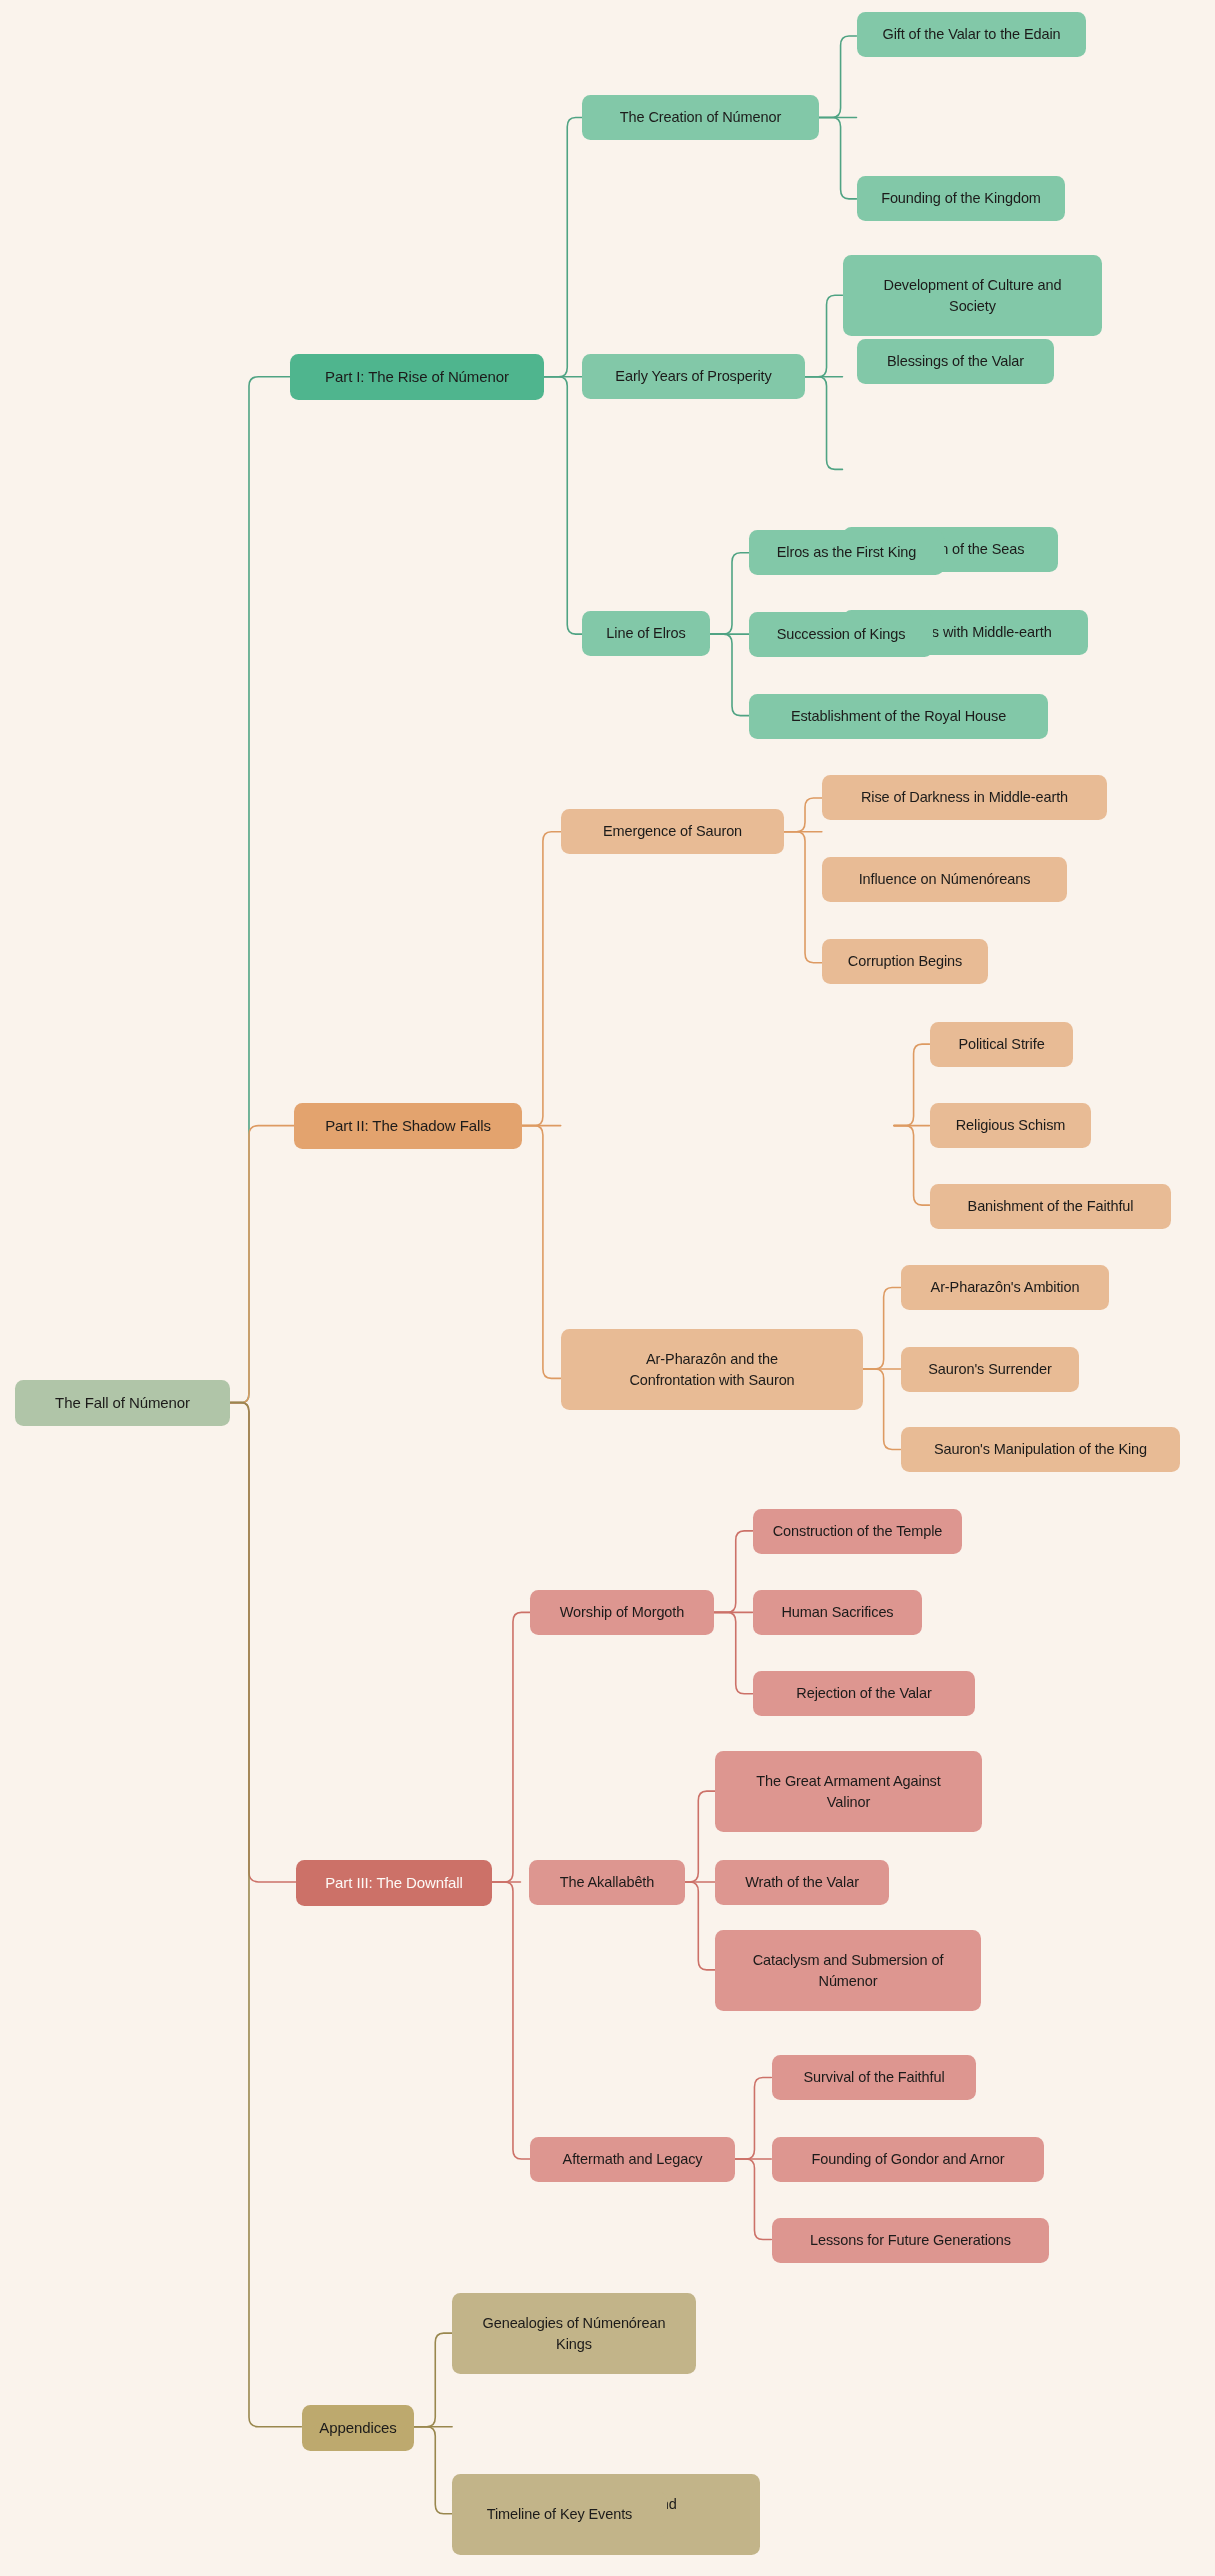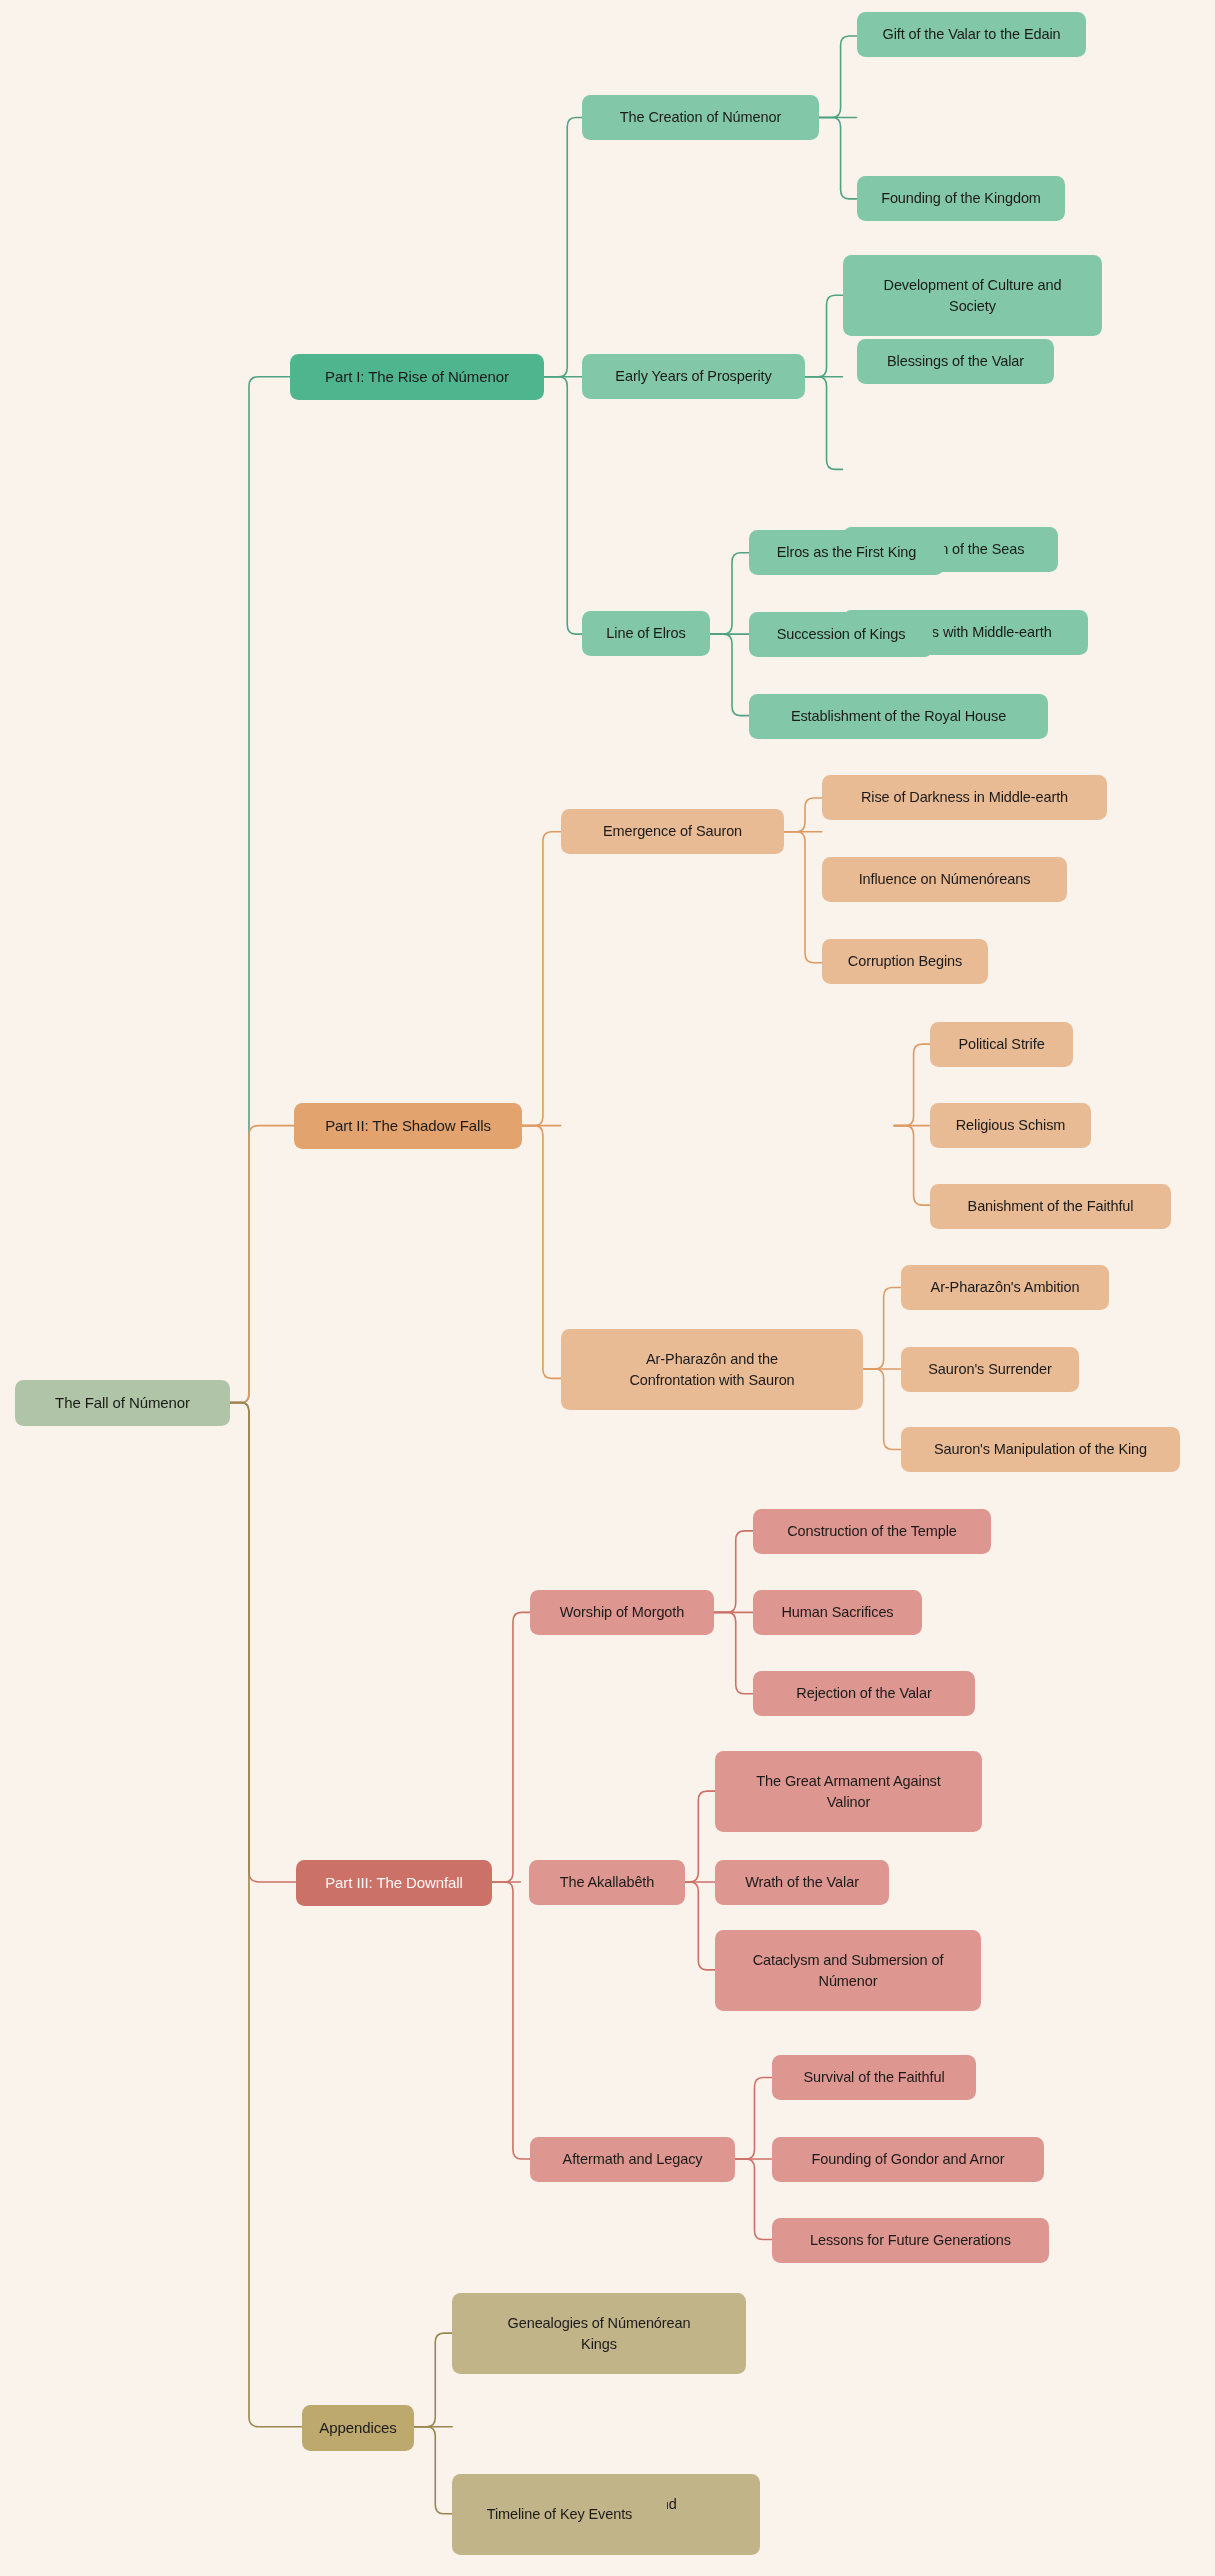--- a/index.html
+++ b/index.html
@@ -146,38 +146,38 @@
 
   <div class="node" style="left:561px;top:1329px;width:302px;height:81px;background:#e8bb95;">Ar-Pharazôn and the
 Confrontation with Sauron</div>
   <div class="node" style="left:901px;top:1265px;width:208px;height:45px;background:#e8bb95;">Ar-Pharazôn's Ambition</div>
   <div class="node" style="left:901px;top:1347px;width:178px;height:45px;background:#e8bb95;">Sauron's Surrender</div>
   <div class="node" style="left:901px;top:1427px;width:279px;height:45px;background:#e8bb95;">Sauron's Manipulation of the King</div>
 
   <div class="node branch white-text" style="left:296px;top:1860px;width:196px;height:46px;background:#cc7168;">Part III: The Downfall</div>
 
   <div class="node" style="left:530px;top:1590px;width:184px;height:45px;background:#dd9690;">Worship of Morgoth</div>
-  <div class="node" style="left:753px;top:1509px;width:238px;height:45px;background:#dd9690;">Construction of the Temple</div>
+  <div class="node" style="left:753px;top:1509px;width:209px;height:45px;background:#dd9690;">Construction of the Temple</div>
   <div class="node" style="left:753px;top:1590px;width:169px;height:45px;background:#dd9690;">Human Sacrifices</div>
   <div class="node" style="left:753px;top:1671px;width:222px;height:45px;background:#dd9690;">Rejection of the Valar</div>
 
   <div class="node" style="left:521px;top:1860px;width:156px;height:45px;background:#dd9690;margin-left:8px;">The Akallabêth</div>
   <div class="node" style="left:715px;top:1751px;width:267px;height:81px;background:#dd9690;">The Great Armament Against
 Valinor</div>
   <div class="node" style="left:715px;top:1860px;width:174px;height:45px;background:#dd9690;">Wrath of the Valar</div>
   <div class="node" style="left:715px;top:1930px;width:266px;height:81px;background:#dd9690;">Cataclysm and Submersion of
 Númenor</div>
 
   <div class="node" style="left:530px;top:2137px;width:205px;height:45px;background:#dd9690;">Aftermath and Legacy</div>
   <div class="node" style="left:772px;top:2055px;width:204px;height:45px;background:#dd9690;">Survival of the Faithful</div>
   <div class="node" style="left:772px;top:2137px;width:272px;height:45px;background:#dd9690;">Founding of Gondor and Arnor</div>
   <div class="node" style="left:772px;top:2218px;width:277px;height:45px;background:#dd9690;">Lessons for Future Generations</div>
 
   <div class="node branch" style="left:302px;top:2405px;width:112px;height:46px;background:#bda96e;">Appendices</div>
 
-  <div class="node" style="left:452px;top:2293px;width:294px;height:81px;background:#c2b489;">Genealogies of Númenórean
+  <div class="node" style="left:452px;top:2293px;width:244px;height:81px;background:#c2b489;">Genealogies of Númenórean
 Kings</div>
   <div class="node" style="left:452px;top:2474px;width:308px;height:81px;background:#c2b489;">Maps of Númenor and
 Surrounding Lands</div>
   <div class="node" style="left:452px;top:2492px;width:215px;height:45px;background:#c2b489;">Timeline of Key Events</div>
 
 </div>
 
 
 </body></html>

